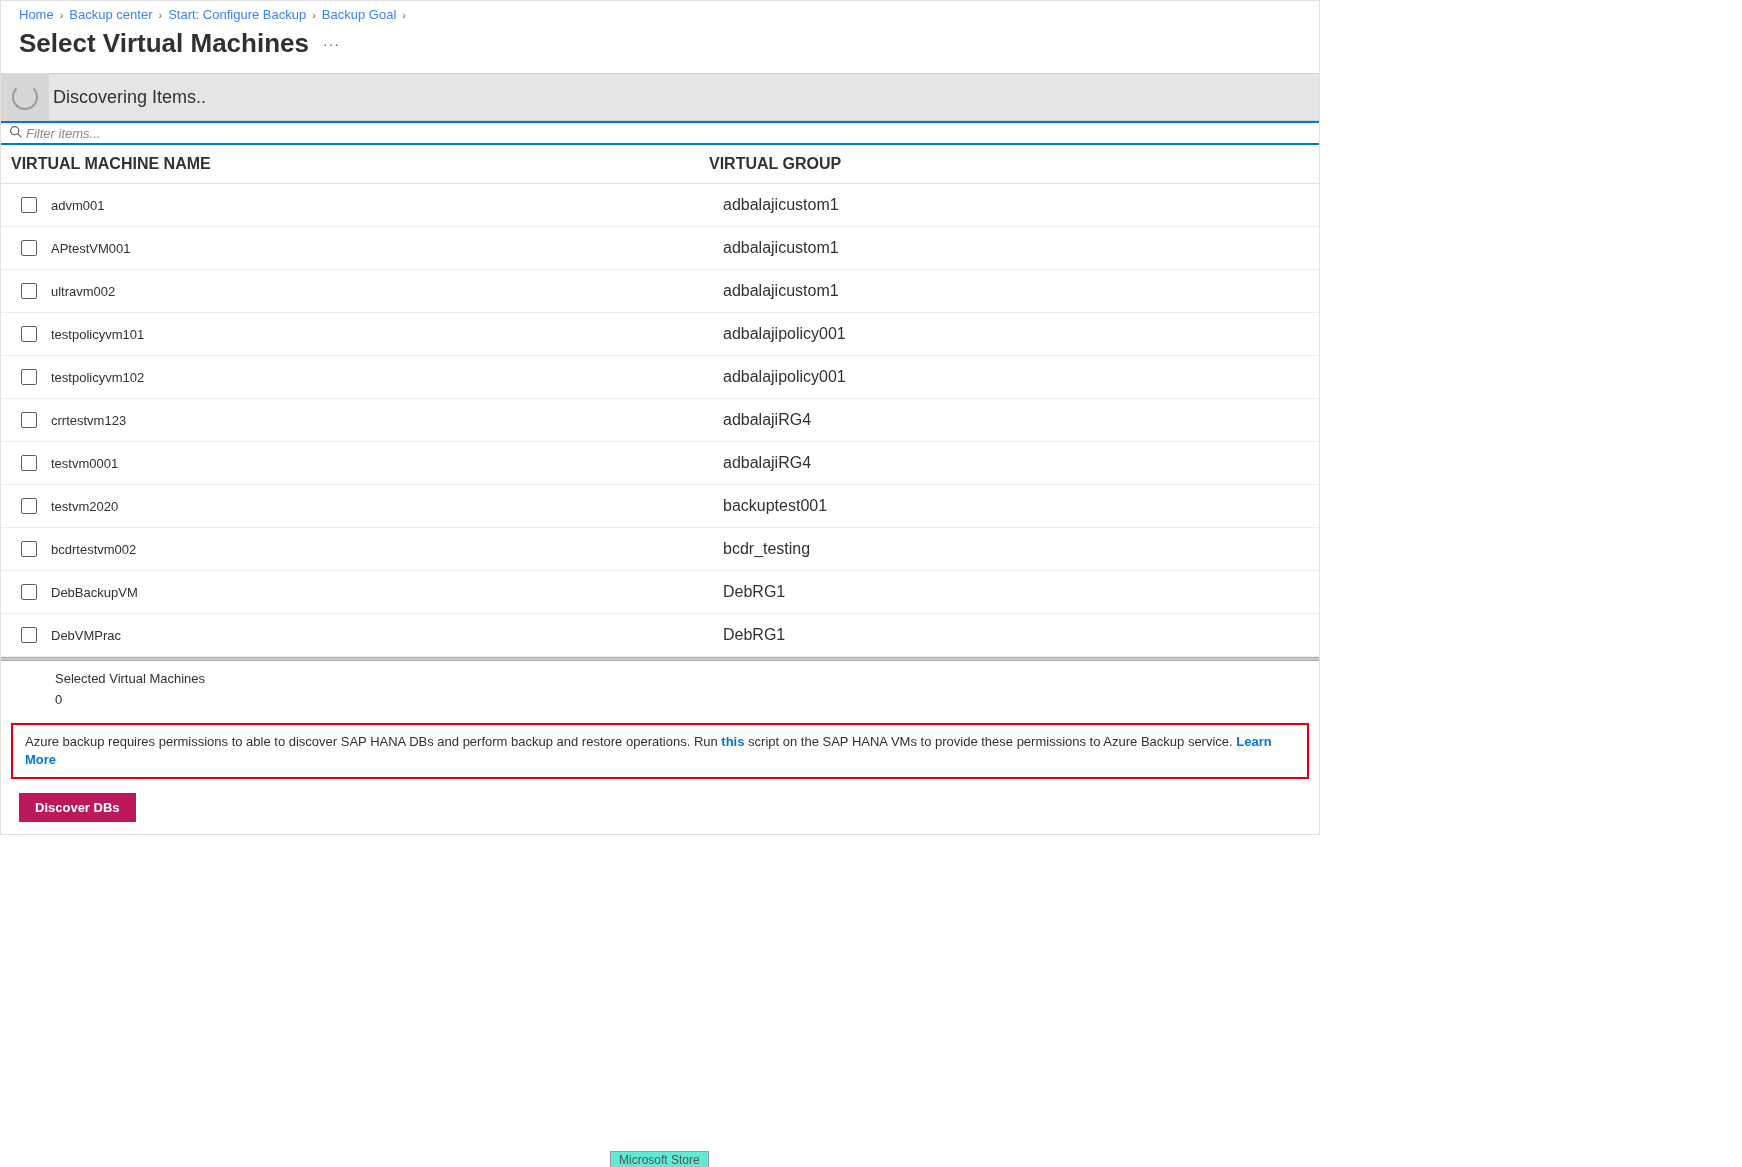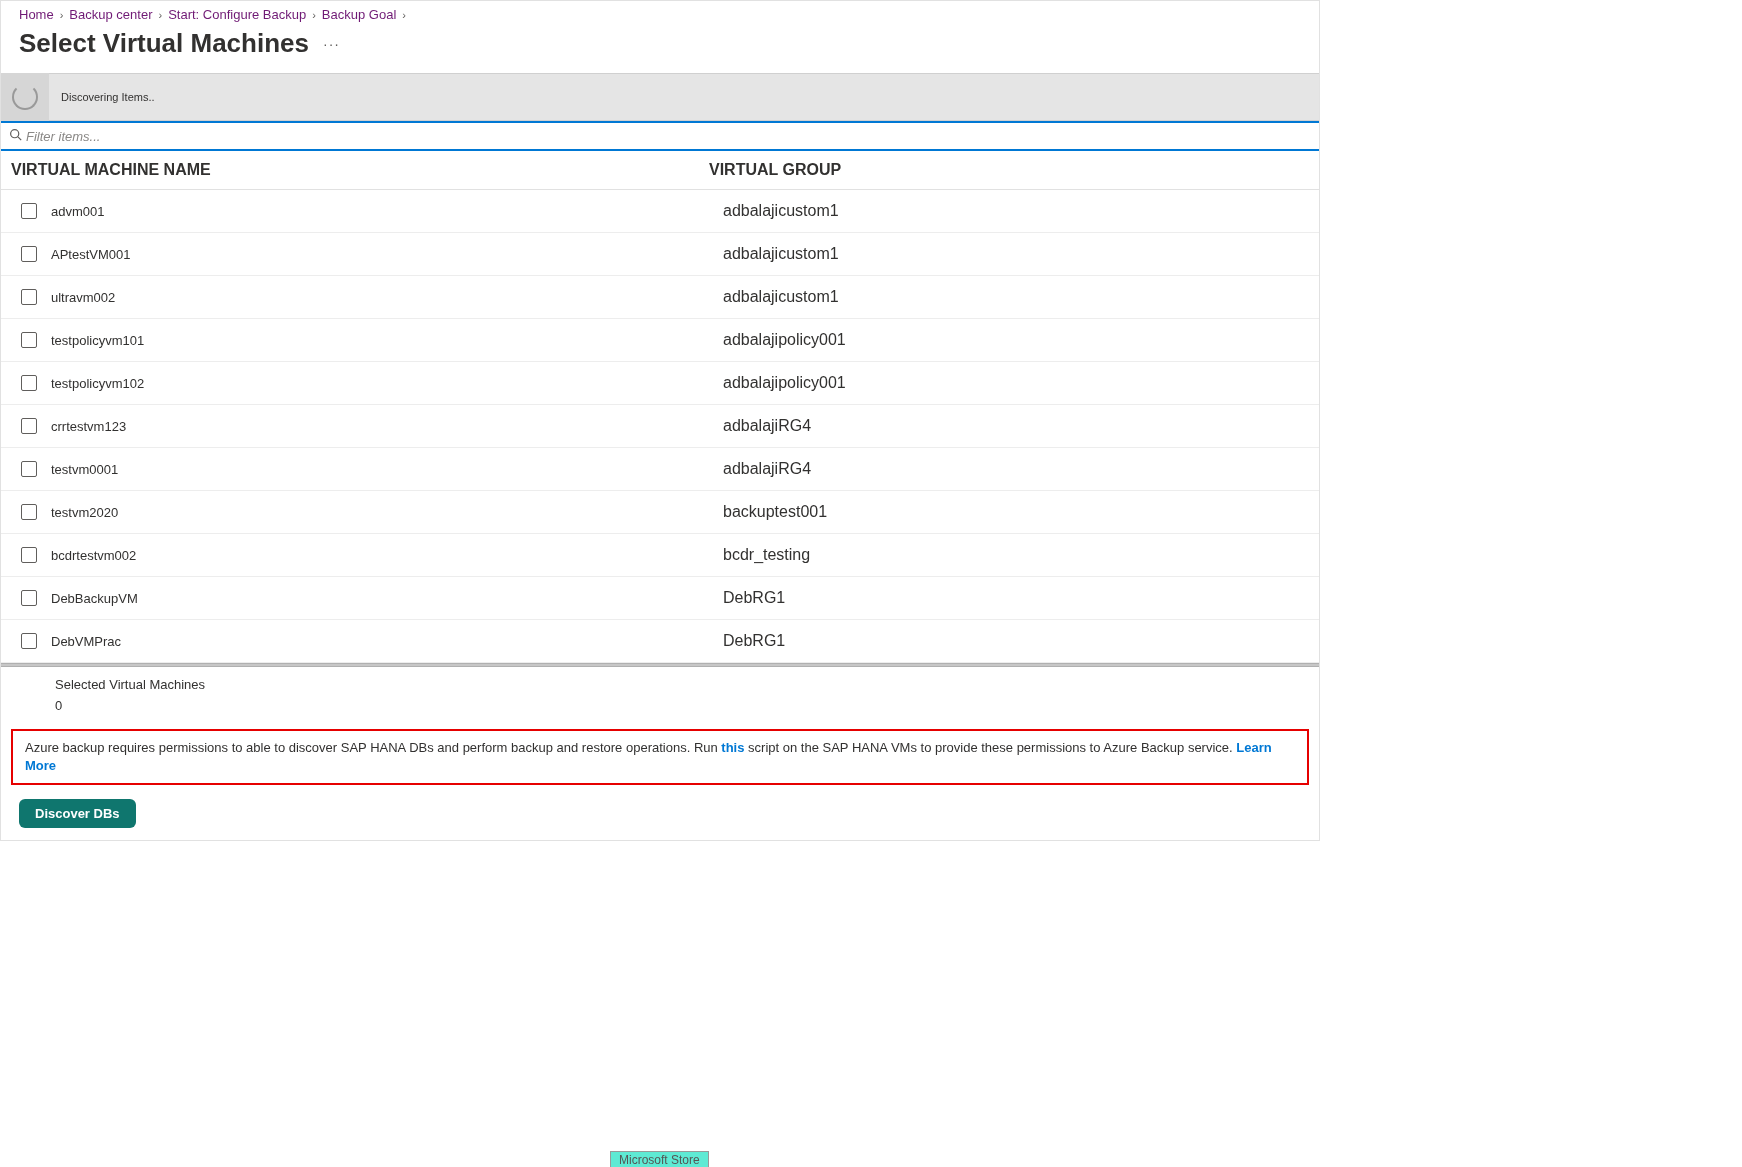--- a/index.html
+++ b/index.html
@@ -19,21 +19,21 @@
       margin: 0;
     }
     .breadcrumb {
       padding: 6px 18px 2px 18px;
       font-size: 13px;
       display: flex;
       align-items: center;
       gap: 6px;
     }
     .breadcrumb a {
-      color: #701a75;
+      color: #3b82f6;
       text-decoration: none;
       cursor: pointer;
     }
     .breadcrumb .sep {
       color: #605e5c;
       font-size: 11px;
     }
     .title-row {
       padding: 4px 18px 14px 18px;
       display: flex;
@@ -68,31 +68,31 @@
       justify-content: center;
     }
     .spinner {
       width: 26px;
       height: 26px;
       border: 2px solid #999;
       border-radius: 50%;
       border-top-color: transparent;
     }
     .discovering-text {
-      padding-left: 12px;
-      color: #323130;
-      font-size: 11px;
+      padding-left: 4px;
+      color: #323130;
+      font-size: 18px;
     }
     .filter-wrap {
       border-top: 2px solid #0078d4;
       border-bottom: 2px solid #0078d4;
       display: flex;
       align-items: center;
       padding: 4px 8px;
-      height: 30px;
+      height: 24px;
     }
     .filter-wrap .search-icon {
       color: #605e5c;
       font-size: 13px;
       margin-right: 4px;
     }
     .filter-input {
       border: none;
       outline: none;
       font-size: 13px;
@@ -174,28 +174,28 @@
       text-decoration: none;
       font-weight: 600;
     }
     .info-callout .learn-more {
       font-weight: 600;
     }
     .action-row {
       padding: 6px 10px 12px 18px;
     }
     .primary-btn {
-      background: #0f766e;
+      background: #be185d;
       color: #fff;
       border: none;
       padding: 7px 16px;
       font-size: 13px;
       font-weight: 600;
       cursor: pointer;
-      border-radius: 6px;
+      border-radius: 0;
     }
     .ms-store {
       position: fixed;
       bottom: 0;
       left: 610px;
       border: 1px solid #999;
       border-bottom: none;
       background: #5eead4;
       padding: 1px 8px 0 8px;
       font-size: 12px;

